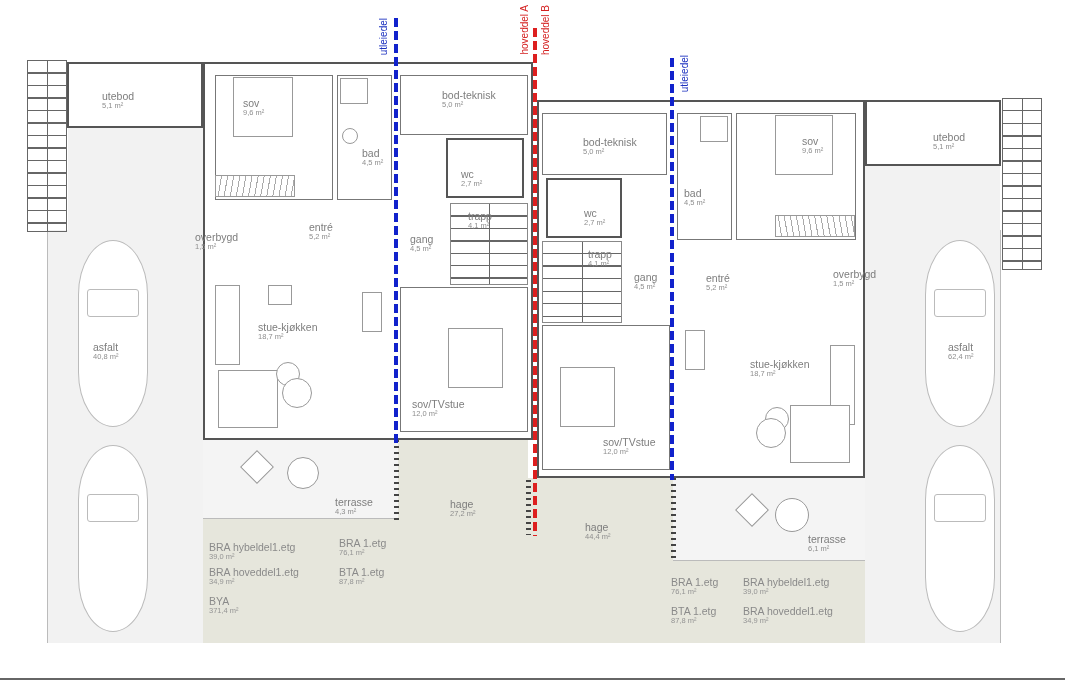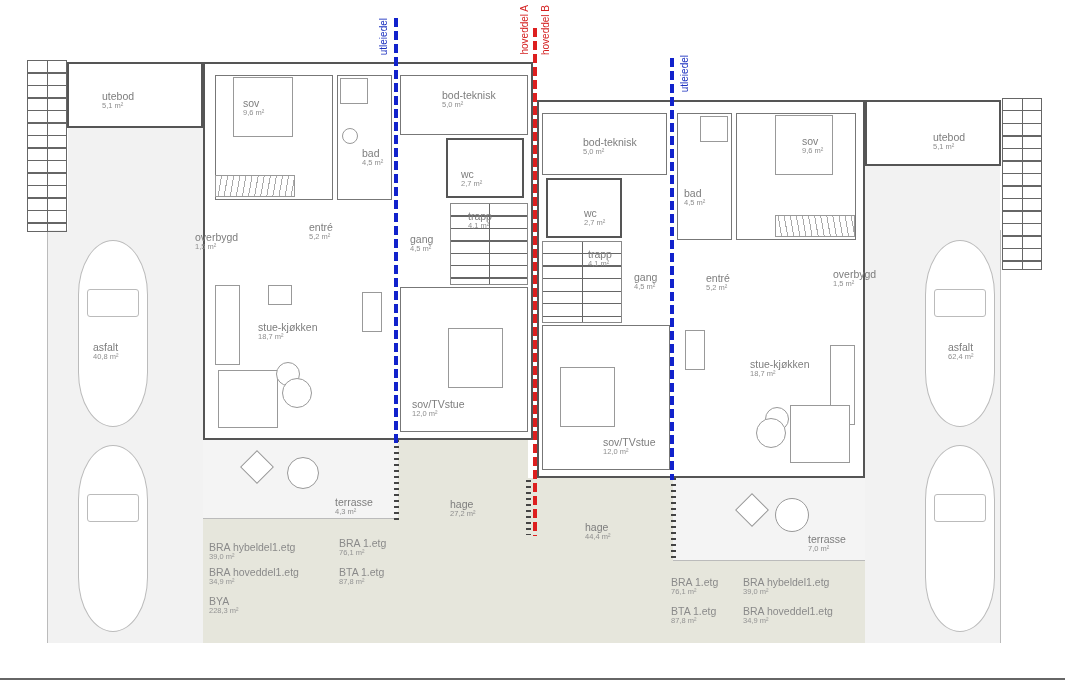--- a/index.html
+++ b/index.html
@@ -119,37 +119,37 @@
 <div class="room-label" style="left:410px;top:233px;"><span>gang</span><span class="a">4,5 m²</span></div>
 <div class="room-label" style="left:468px;top:210px;"><span>trapp</span><span class="a">4,1 m²</span></div>
 <div class="room-label" style="left:258px;top:321px;"><span>stue-kjøkken</span><span class="a">18,7 m²</span></div>
 <div class="room-label" style="left:412px;top:398px;"><span>sov/TVstue</span><span class="a">12,0 m²</span></div>
 <div class="room-label" style="left:93px;top:341px;"><span>asfalt</span><span class="a">40,8 m²</span></div>
 <div class="room-label" style="left:335px;top:496px;"><span>terrasse</span><span class="a">4,3 m²</span></div>
 <div class="room-label" style="left:450px;top:498px;"><span>hage</span><span class="a">27,2 m²</span></div>
 
 <div class="stat" style="left:209px;top:541px;"><span>BRA hybeldel1.etg</span><span class="a">39,0 m²</span></div>
 <div class="stat" style="left:209px;top:566px;"><span>BRA hoveddel1.etg</span><span class="a">34,9 m²</span></div>
-<div class="stat" style="left:209px;top:595px;"><span>BYA</span><span class="a">228,3 m²</span></div>
+<div class="stat" style="left:209px;top:595px;"><span>BYA</span><span class="a">371,4 m²</span></div>
 <div class="stat" style="left:339px;top:537px;"><span>BRA 1.etg</span><span class="a">76,1 m²</span></div>
 <div class="stat" style="left:339px;top:566px;"><span>BTA 1.etg</span><span class="a">87,8 m²</span></div>
 
 <div class="room-label" style="left:583px;top:136px;"><span>bod-teknisk</span><span class="a">5,0 m²</span></div>
 <div class="room-label" style="left:584px;top:207px;"><span>wc</span><span class="a">2,7 m²</span></div>
 <div class="room-label" style="left:588px;top:248px;"><span>trapp</span><span class="a">4,1 m²</span></div>
 <div class="room-label" style="left:634px;top:271px;"><span>gang</span><span class="a">4,5 m²</span></div>
 <div class="room-label" style="left:684px;top:187px;"><span>bad</span><span class="a">4,5 m²</span></div>
 <div class="room-label" style="left:802px;top:135px;"><span>sov</span><span class="a">9,6 m²</span></div>
 <div class="room-label" style="left:933px;top:131px;"><span>utebod</span><span class="a">5,1 m²</span></div>
 <div class="room-label" style="left:706px;top:272px;"><span>entré</span><span class="a">5,2 m²</span></div>
 <div class="room-label" style="left:833px;top:268px;"><span>overbygd</span><span class="a">1,5 m²</span></div>
 <div class="room-label" style="left:750px;top:358px;"><span>stue-kjøkken</span><span class="a">18,7 m²</span></div>
 <div class="room-label" style="left:603px;top:436px;"><span>sov/TVstue</span><span class="a">12,0 m²</span></div>
 <div class="room-label" style="left:948px;top:341px;"><span>asfalt</span><span class="a">62,4 m²</span></div>
 <div class="room-label" style="left:585px;top:521px;"><span>hage</span><span class="a">44,4 m²</span></div>
-<div class="room-label" style="left:808px;top:533px;"><span>terrasse</span><span class="a">7,0 m²</span></div>
+<div class="room-label" style="left:808px;top:533px;"><span>terrasse</span><span class="a">6,1 m²</span></div>
 
 <div class="stat" style="left:671px;top:576px;"><span>BRA 1.etg</span><span class="a">76,1 m²</span></div>
 <div class="stat" style="left:671px;top:605px;"><span>BTA 1.etg</span><span class="a">87,8 m²</span></div>
 <div class="stat" style="left:743px;top:576px;"><span>BRA hybeldel1.etg</span><span class="a">39,0 m²</span></div>
 <div class="stat" style="left:743px;top:605px;"><span>BRA hoveddel1.etg</span><span class="a">34,9 m²</span></div>
 
 <div class="bottom-rule"></div>
 
 </body></html>

